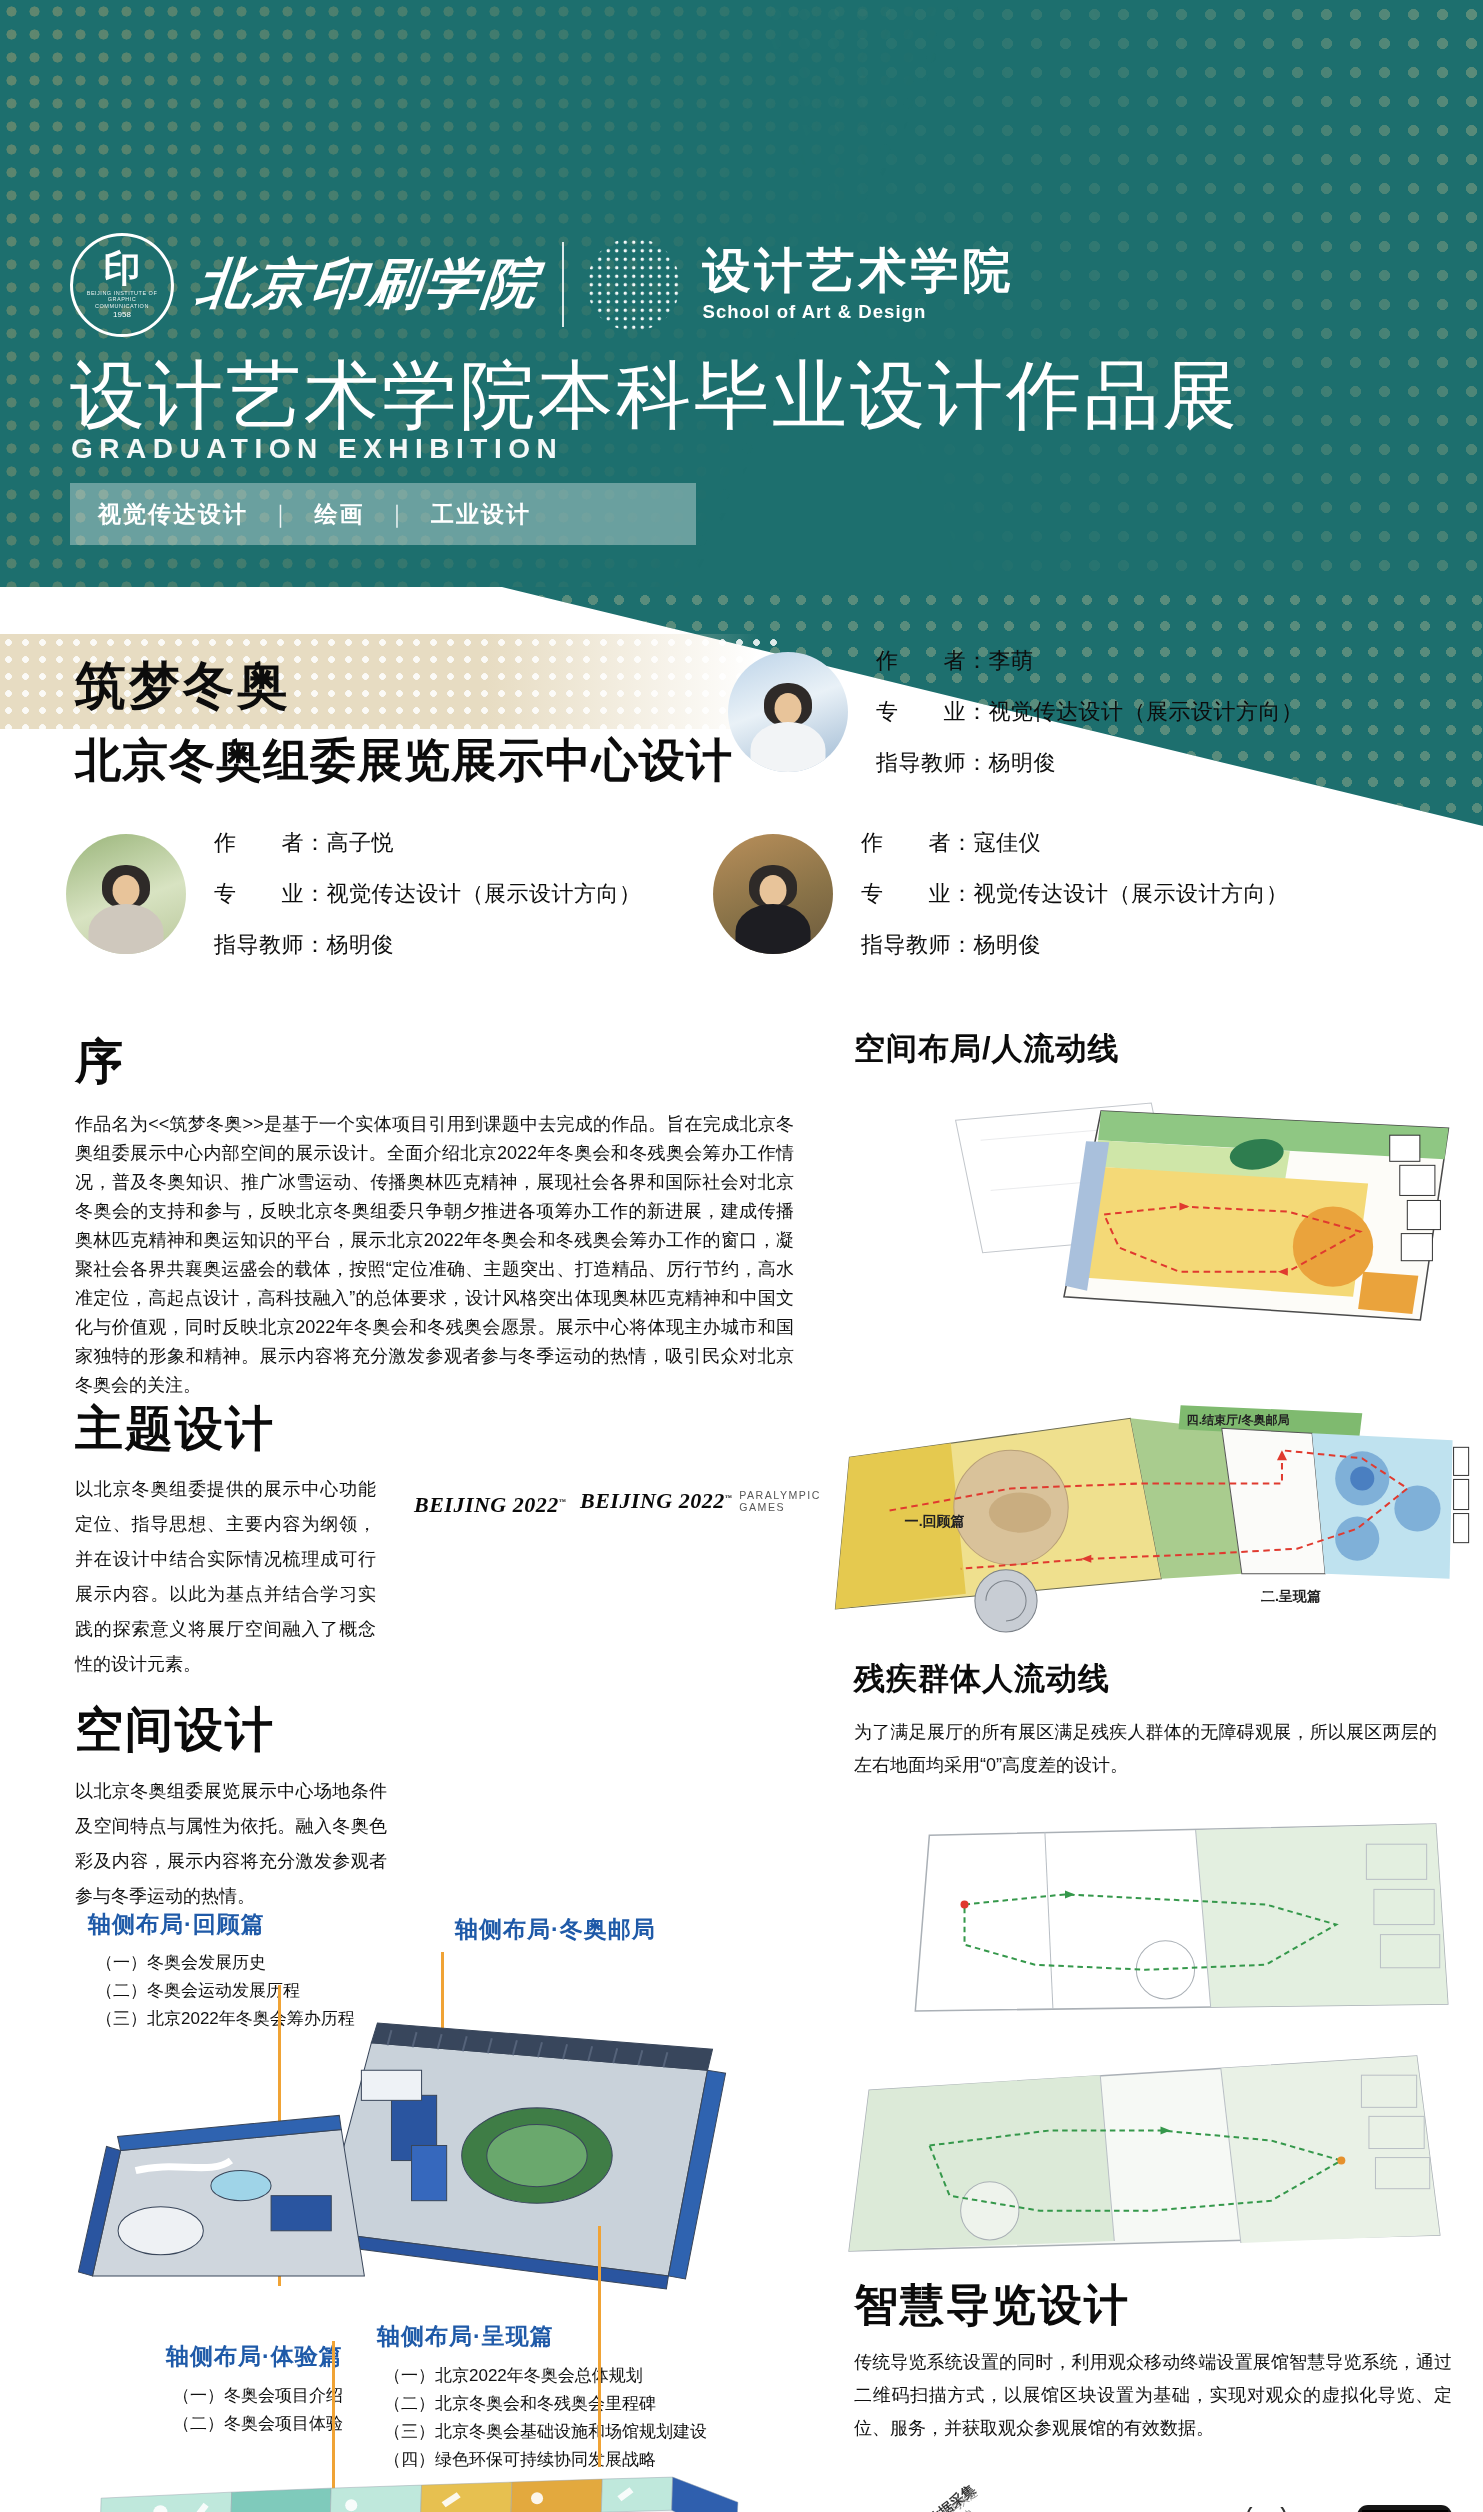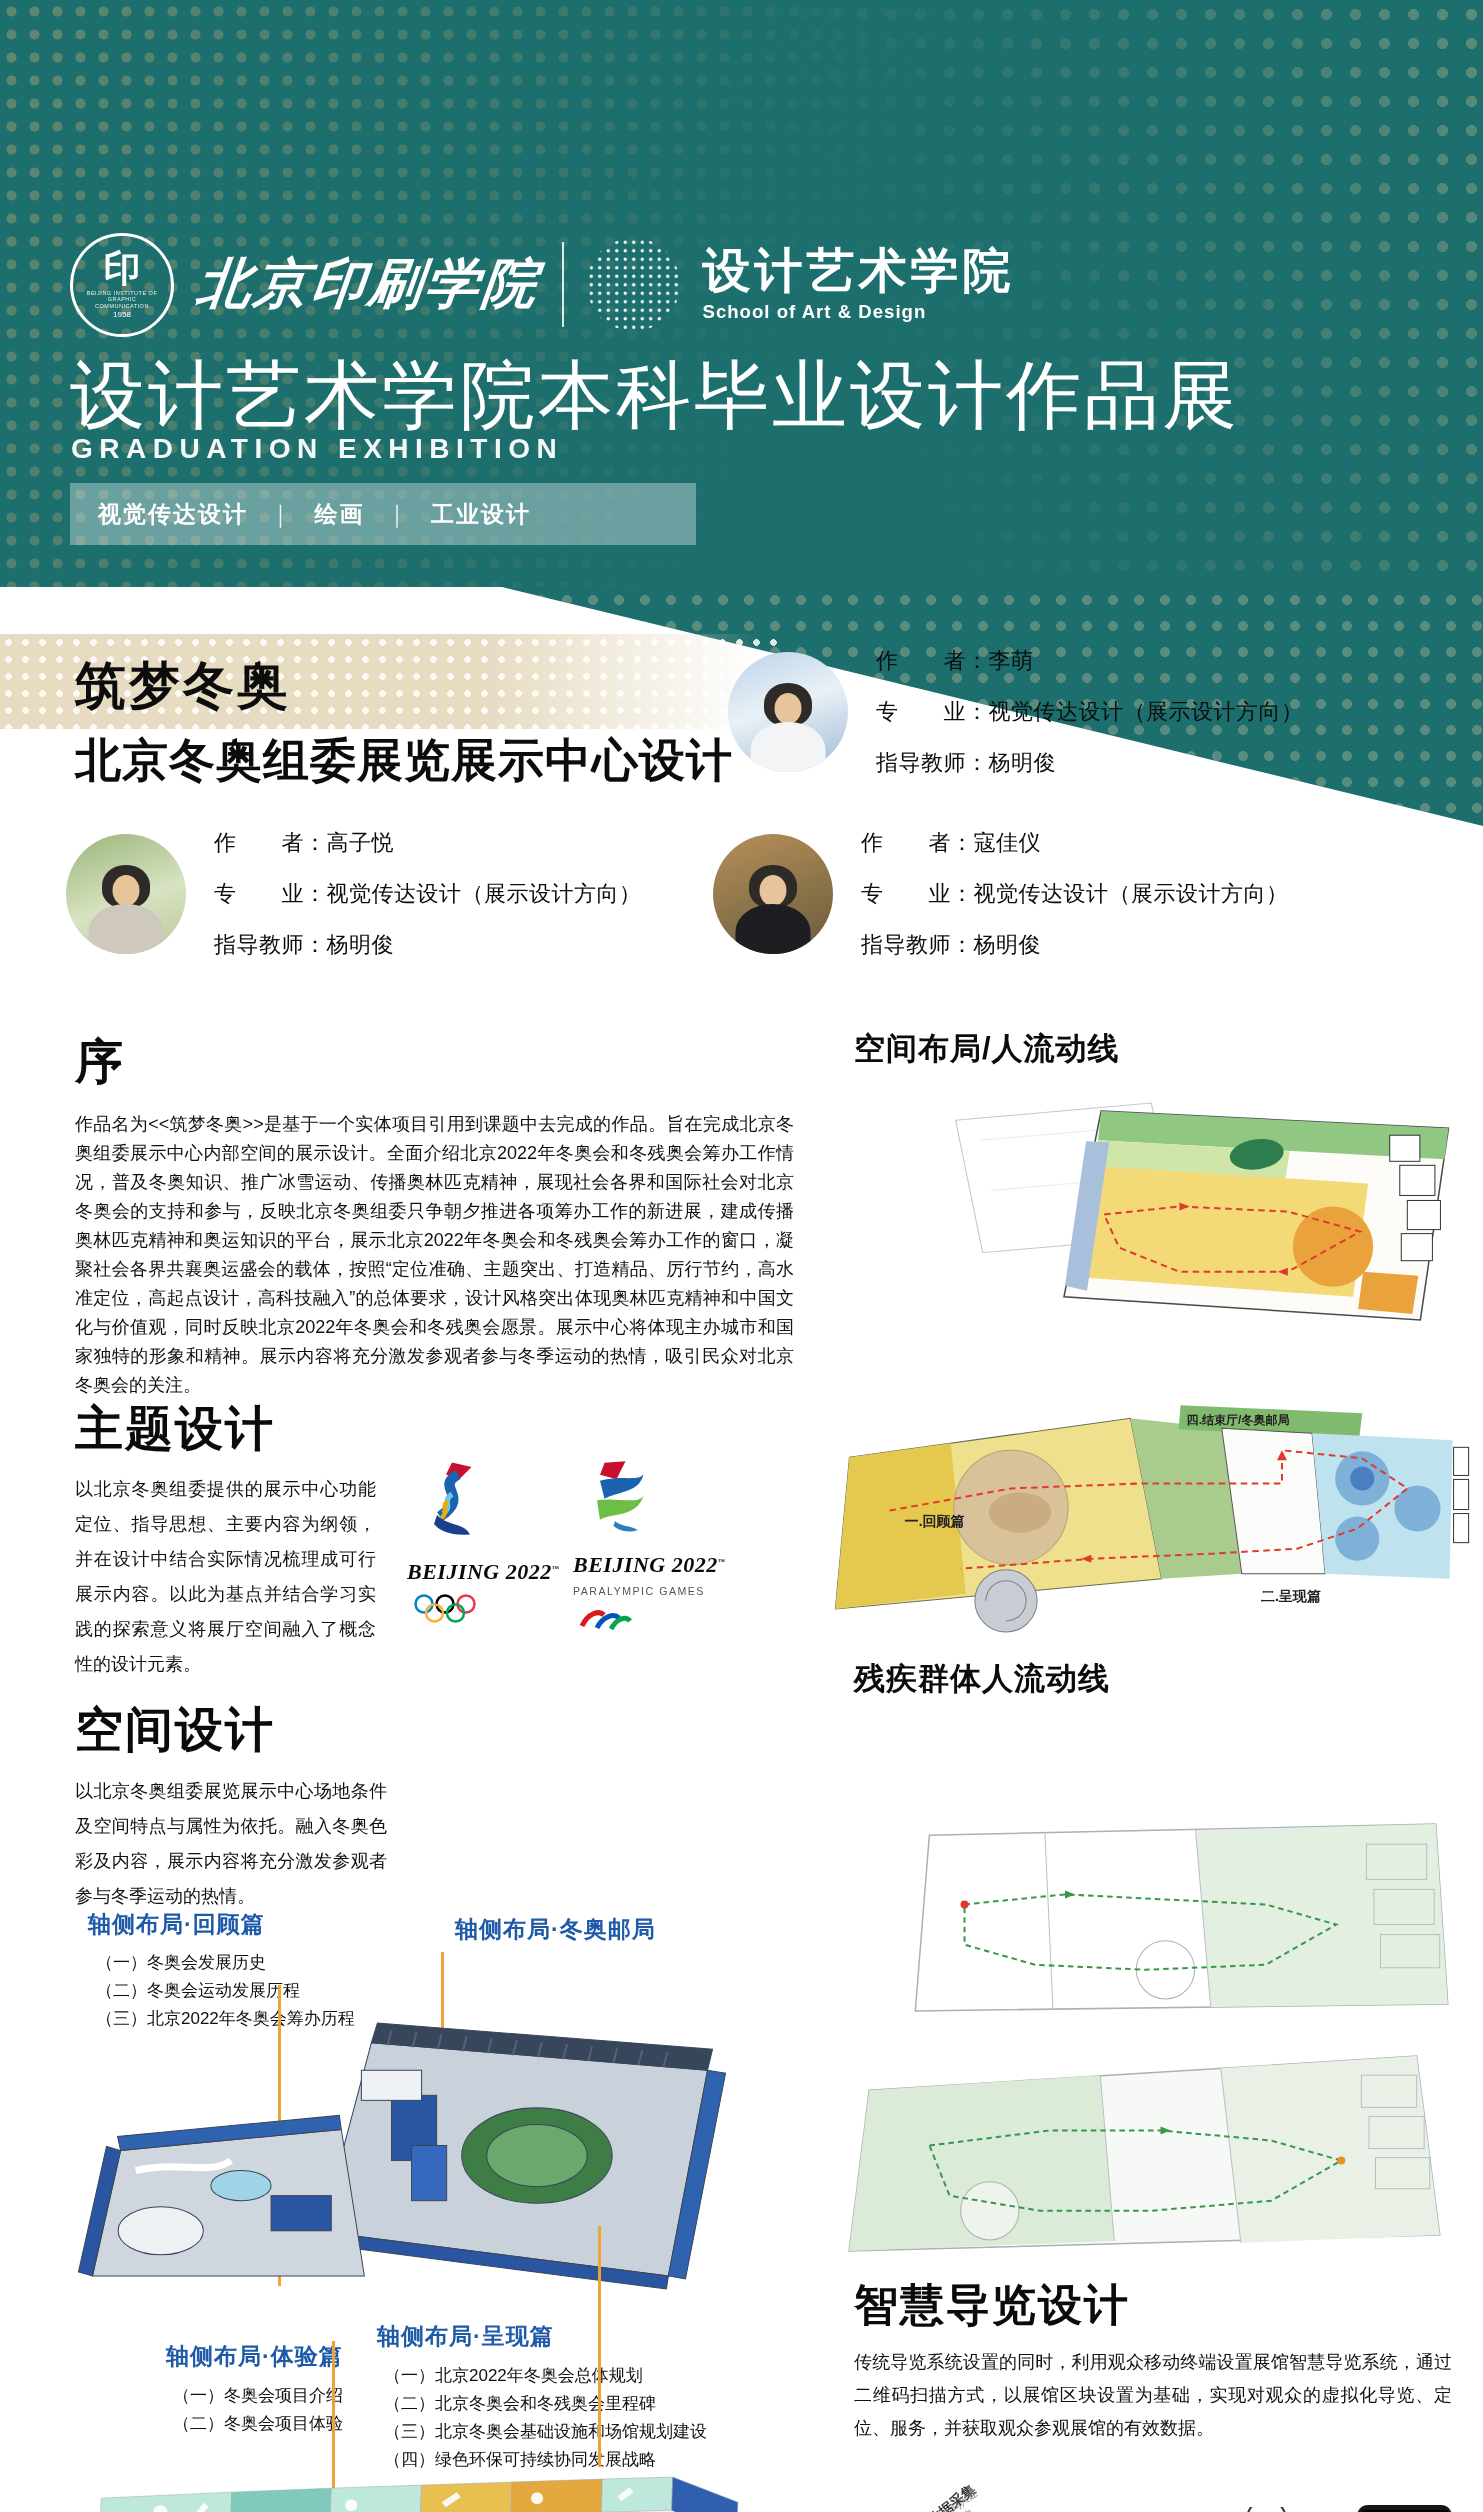--- a/index.html
+++ b/index.html
@@ -76,21 +76,21 @@
   .h-sec{font-size:48px;font-weight:900;letter-spacing:2px;color:#0b0b0b;}
   .h-sub{font-size:31px;font-weight:900;letter-spacing:1px;color:#0b0b0b;}
   .body-p{font-size:18px;line-height:29px;color:#111;text-align:justify;margin:0;}
   .body-p.sp{line-height:35px;}
   .axon-title{font-size:23px;font-weight:900;color:#1f5aa8;letter-spacing:1px;}
   .axon-items{font-size:17px;line-height:28px;color:#111;}
   .oline{width:3px;background:#f0a335;}
   .odot{width:10px;height:10px;border-radius:50%;background:#ef8f2a;}
 
   
-  .oly{display:flex;flex-direction:column;align-items:flex-start;gap:7px;}
+  .oly{display:flex;flex-direction:row;align-items:center;gap:7px;}
   .wordmark{font-family:"Liberation Serif",serif;font-style:italic;font-weight:700;font-size:22px;letter-spacing:0.5px;color:#0a0a0a;white-space:nowrap;}
   .wordmark sup{font-size:7px;}
   .para-sub{font-size:10.6px;letter-spacing:1.5px;color:#555;}
 
   
   .cyl{position:absolute;font-size:15px;color:#888;white-space:nowrap;}
   .cyl.b{color:#333;font-weight:800;font-size:16.6px;}
   .cyl.rot{transform-origin:left center;}
 
   
@@ -364,20 +364,21 @@
     </g>
     <polyline points="120,306 362,262 622,252 802,252 902,252 902,186 1062,202 1152,262 1052,342 932,382 762,392 522,402 262,422" fill="none" stroke="#e03a2f" stroke-width="4" stroke-dasharray="13 9"></polyline>
     <polygon points="902,186 912,206 892,206" fill="#e03a2f"></polygon>
     <polygon points="522,394 502,402 522,410" fill="#e03a2f"></polygon>
     <text x="150" y="336" font-size="28" font-weight="bold" fill="#222">一.回顾篇</text>
     <text x="860" y="486" font-size="28" font-weight="bold" fill="#222">二.呈现篇</text>
     <text x="712" y="134" font-size="24" font-weight="bold" fill="#222">四.结束厅/冬奥邮局</text>
   </svg>
 
   <div class="abs h-sub" style="left:854px;top:1658px;">残疾群体人流动线</div>
+  <p class="abs body-p" style="left:854px;top:1716px;width:583px;line-height:33px;">为了满足展厅的所有展区满足残疾人群体的无障碍观展，所以展区两层的左右地面均采用“0”高度差的设计。</p>
 
   <svg class="abs" style="left:884px;top:1804px;" width="583" height="216" viewBox="0 0 1160 430">
     <polygon points="90,62 1098,40 1122,398 62,412" fill="#ffffff" stroke="#aab0b6" stroke-width="3"></polygon>
     <polygon points="620,52 1098,40 1122,398 650,404" fill="#e3efe0"></polygon>
     <g stroke="#b9bfc5" stroke-width="2" fill="none">
       <line x1="320" y1="56" x2="336" y2="408"></line>
         <line x1="620" y1="52" x2="650" y2="404"></line>
       <rect x="960" y="80" width="120" height="70"></rect>
         <rect x="975" y="170" width="120" height="70"></rect>
         <rect x="988" y="260" width="118" height="66"></rect>

